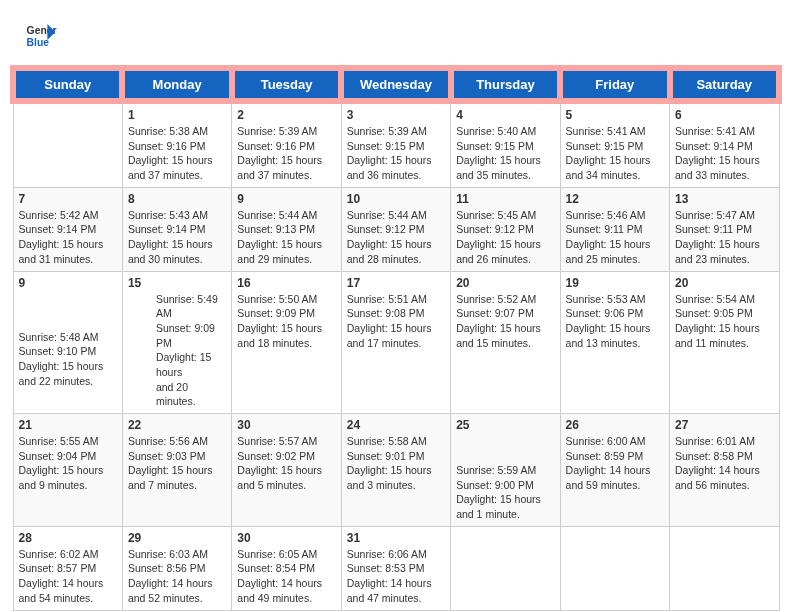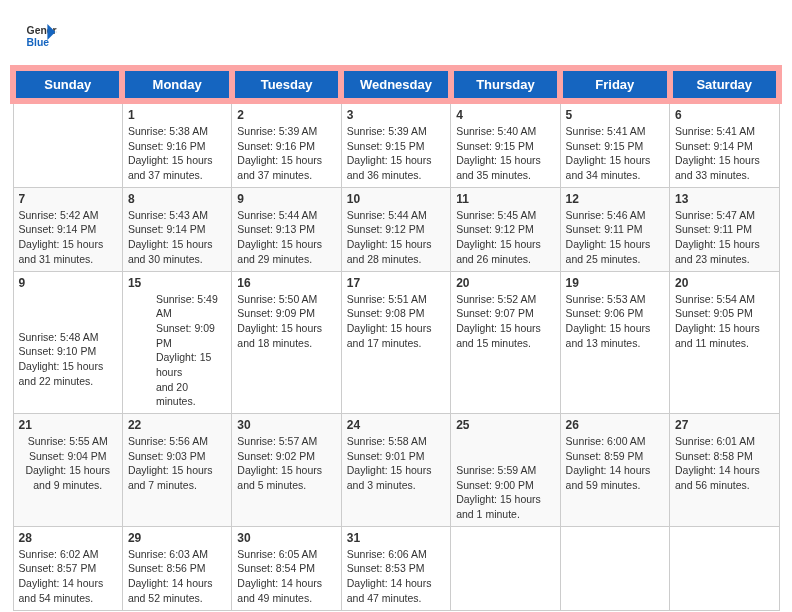--- a/index.html
+++ b/index.html
@@ -250,21 +250,21 @@
           <div class="day-number">20</div>
           <div class="day-info" style="white-space: pre-line;">Sunrise: 5:54 AM
 Sunset: 9:05 PM
 Daylight: 15 hours
 and 11 minutes.</div>
         </td>
       </tr>
       <tr>
         <td>
           <div class="day-number">21</div>
-          <div class="day-info" style="white-space: pre-line; text-align: center;">Sunrise: 5:55 AM
+          <div class="day-info" style="white-space: pre-line;">Sunrise: 5:55 AM
 Sunset: 9:04 PM
 Daylight: 15 hours
 and 9 minutes.</div>
         </td>
         <td>
           <div class="day-number">22</div>
           <div class="day-info" style="white-space: pre-line;">Sunrise: 5:56 AM
 Sunset: 9:03 PM
 Daylight: 15 hours
 and 7 minutes.</div>

